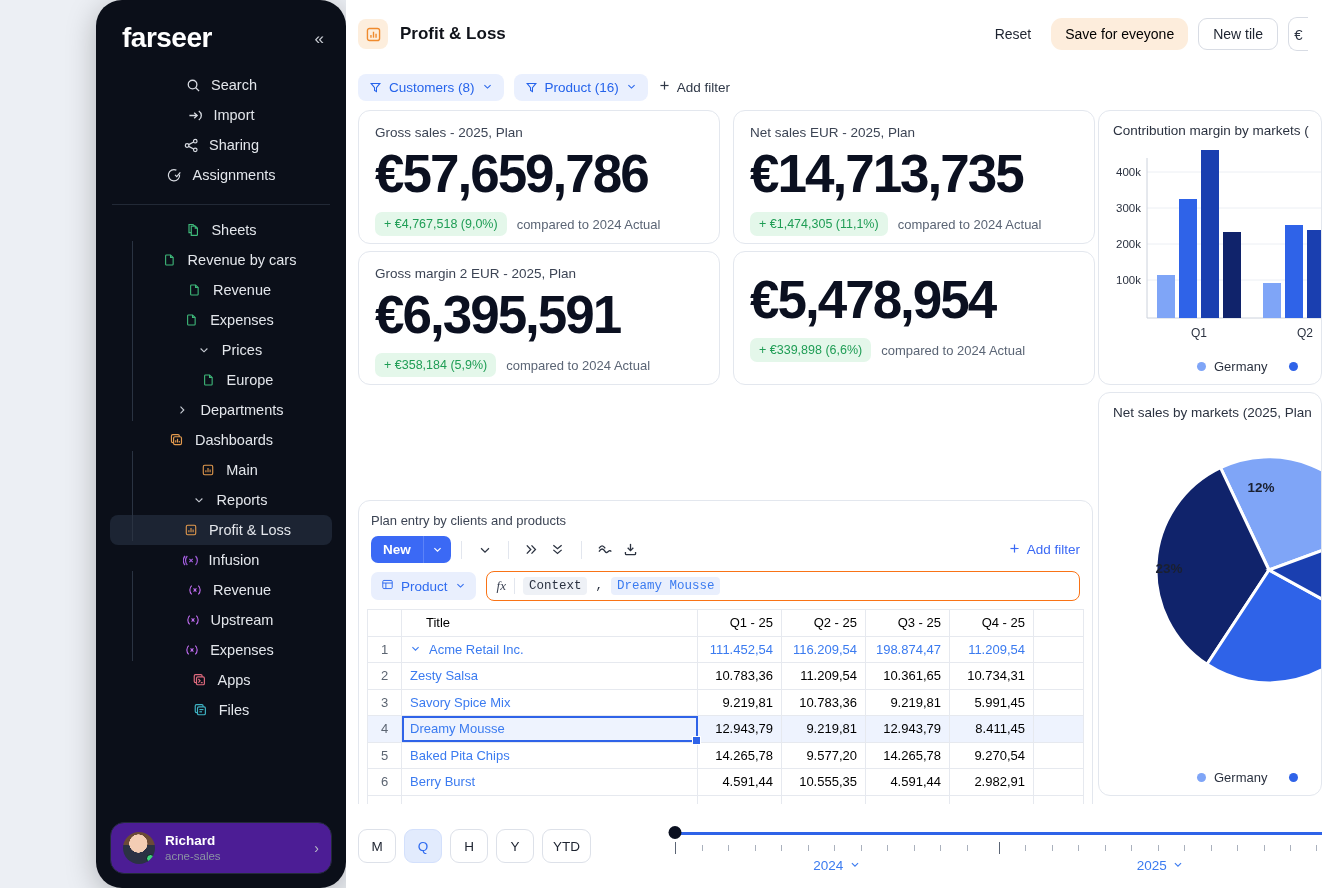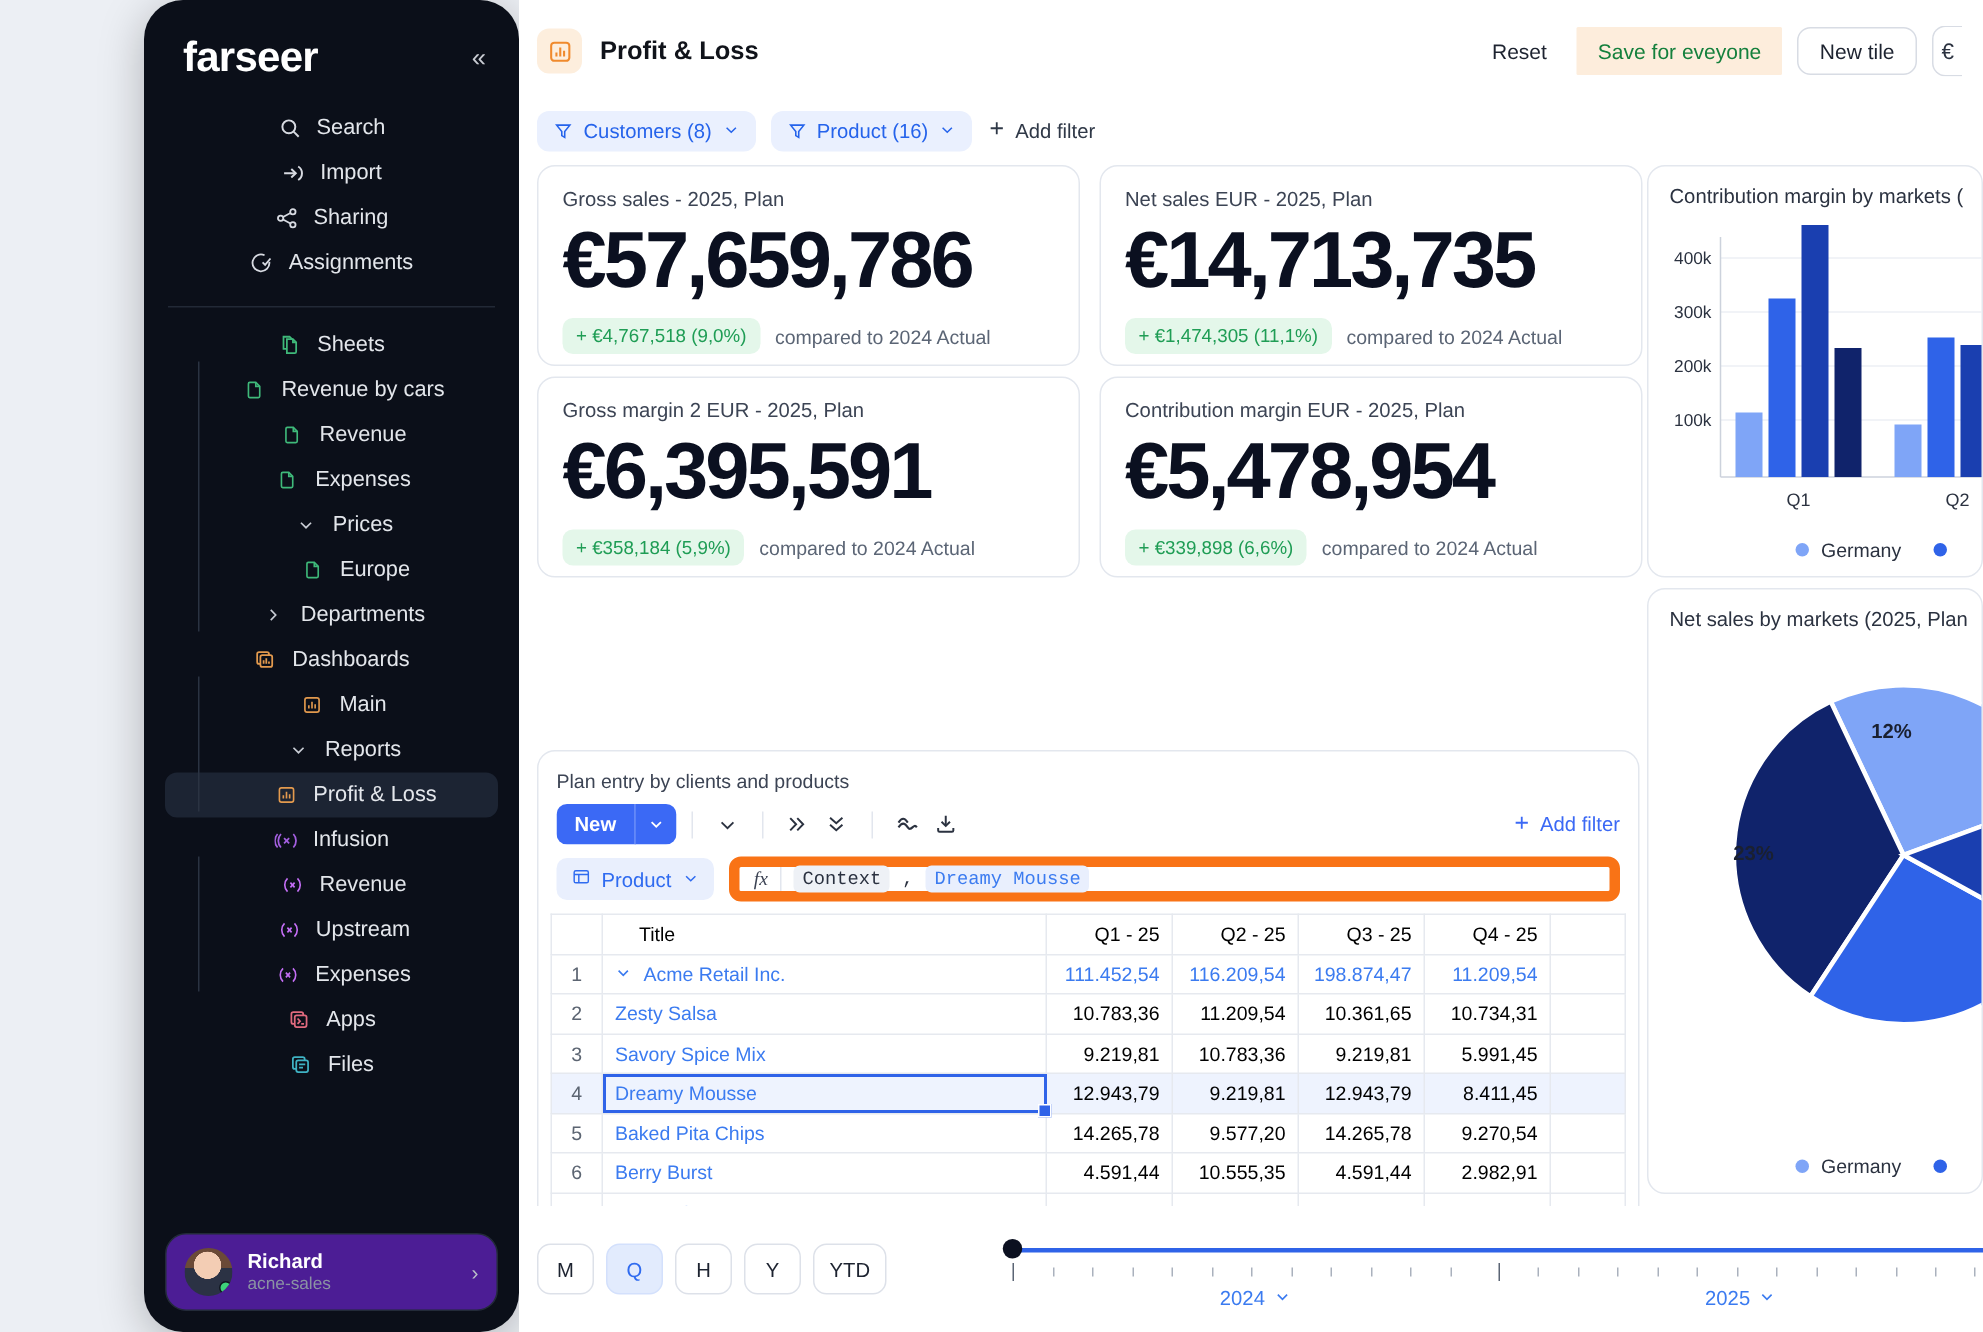--- a/index.html
+++ b/index.html
@@ -64,22 +64,22 @@
     position:absolute; left:346px; top:0; width:976px; height:888px;
     background:#ffffff; border-radius: 0;
   }
   .topbar { display:flex; align-items:center; height:68px; padding:0 14px 0 12px; }
   .title-ico { width:30px; height:30px; border-radius:8px; background:#fdeedd;
     display:flex; align-items:center; justify-content:center; flex:0 0 30px; }
   .page-title { font-size:17px; font-weight:700; color:#10131a; margin-left:12px; }
   .top-actions { margin-left:auto; display:flex; align-items:center; gap:10px; }
   .btn-plain { font-size:14px; color:#1d2330; padding:7px 10px; border-radius:8px;
     cursor:pointer; background:transparent; border:none; }
-  .btn-amber { font-size:14px; color:#15803d; background:#fdeddc; border:none;
-    padding:8px 14px; border-radius:1px; cursor:pointer; font-weight:400;}
+  .btn-amber { font-size:14px; color:#000000; background:#fdeddc; border:none;
+    padding:8px 14px; border-radius:11px; cursor:pointer; font-weight:400;}
   .btn-outline { font-size:14px; color:#1d2330; background:#fff; border:1px solid #d8dce4;
     padding:7px 14px; border-radius:9px; cursor:pointer; }
   .btn-icon-sq { width:34px; height:34px; border:1px solid #d8dce4; border-radius:9px;
     background:#fff; display:flex; align-items:center; justify-content:center;
     font-size:15px; color:#2b3240; cursor:pointer; overflow:hidden; }
 
   
   .filterbar { display:flex; align-items:center; gap:10px; padding:0 14px 0 12px;
     height:38px; }
   .chip { display:flex; align-items:center; gap:7px; background:#eaf0fe; color:#2563eb;
@@ -116,21 +116,21 @@
   .vsep { width:1px; height:18px; background:#e2e6ee; margin:0 10px; }
   .tool { width:26px; height:24px; display:flex; align-items:center; justify-content:center;
     color:#2b3240; cursor:pointer; }
   .tc-addfilter { margin-left:auto; display:flex; align-items:center; gap:6px;
     color:#3b69f5; font-size:13.5px; cursor:pointer; }
 
   .fx-row { display:flex; align-items:center; gap:0; padding:0 4px 8px 4px; }
   .prodchip { display:flex; align-items:center; gap:7px; background:#e9effd; color:#2f6bf0;
     font-size:13.5px; border-radius:7px; padding:6px 10px; cursor:pointer; }
   .fx-input { flex:1; margin-left:10px; display:flex; align-items:center; gap:8px;
-    border:7px solid #f97316; border-radius:8px; padding:5px 10px; height:30px;
+    border:1px solid #f97316; border-radius:8px; padding:5px 10px; height:30px;
     background:#fff; }
   .fx-sym { font-family:"Liberation Serif", serif; font-style:italic; font-size:13px;
     color:#3b4253; }
   .fx-bar { width:1px; height:16px; background:#e2e6ee; }
   .tok { font-family:"Liberation Mono", monospace; font-size:12.5px; background:#eef1f6;
     color:#2a3140; border-radius:4px; padding:2px 6px; }
   .tok-b { font-family:"Liberation Mono", monospace; font-size:12.5px; background:#e9effd;
     color:#3b7bf0; border-radius:4px; padding:2px 6px; }
   .comma { font-family:"Liberation Mono", monospace; font-size:12.5px; color:#2a3140; }
 
@@ -519,21 +519,20 @@
       <div class="card kpi" style="left:12px; top:145px; width:362px; height:134px;">
         <div class="kpi-label">Gross margin 2 EUR - 2025, Plan</div>
         <div class="kpi-value">€6,395,591</div>
         <div class="kpi-foot">
           <span class="delta">+ €358,184 (5,9%)</span>
           <span class="cmp">compared to 2024 Actual</span>
         </div>
       </div>
 
       <div class="card kpi" style="left:387px; top:145px; width:362px; height:134px;">
-        <div class="kpi-label">Contribution margin EUR - 2025, Plan</div>
         <div class="kpi-value">€5,478,954</div>
         <div class="kpi-foot">
           <span class="delta">+ €339,898 (6,6%)</span>
           <span class="cmp">compared to 2024 Actual</span>
         </div>
       </div>
 
       <div class="tablecard">
         <div class="tc-title">Plan entry by clients and products</div>
 

